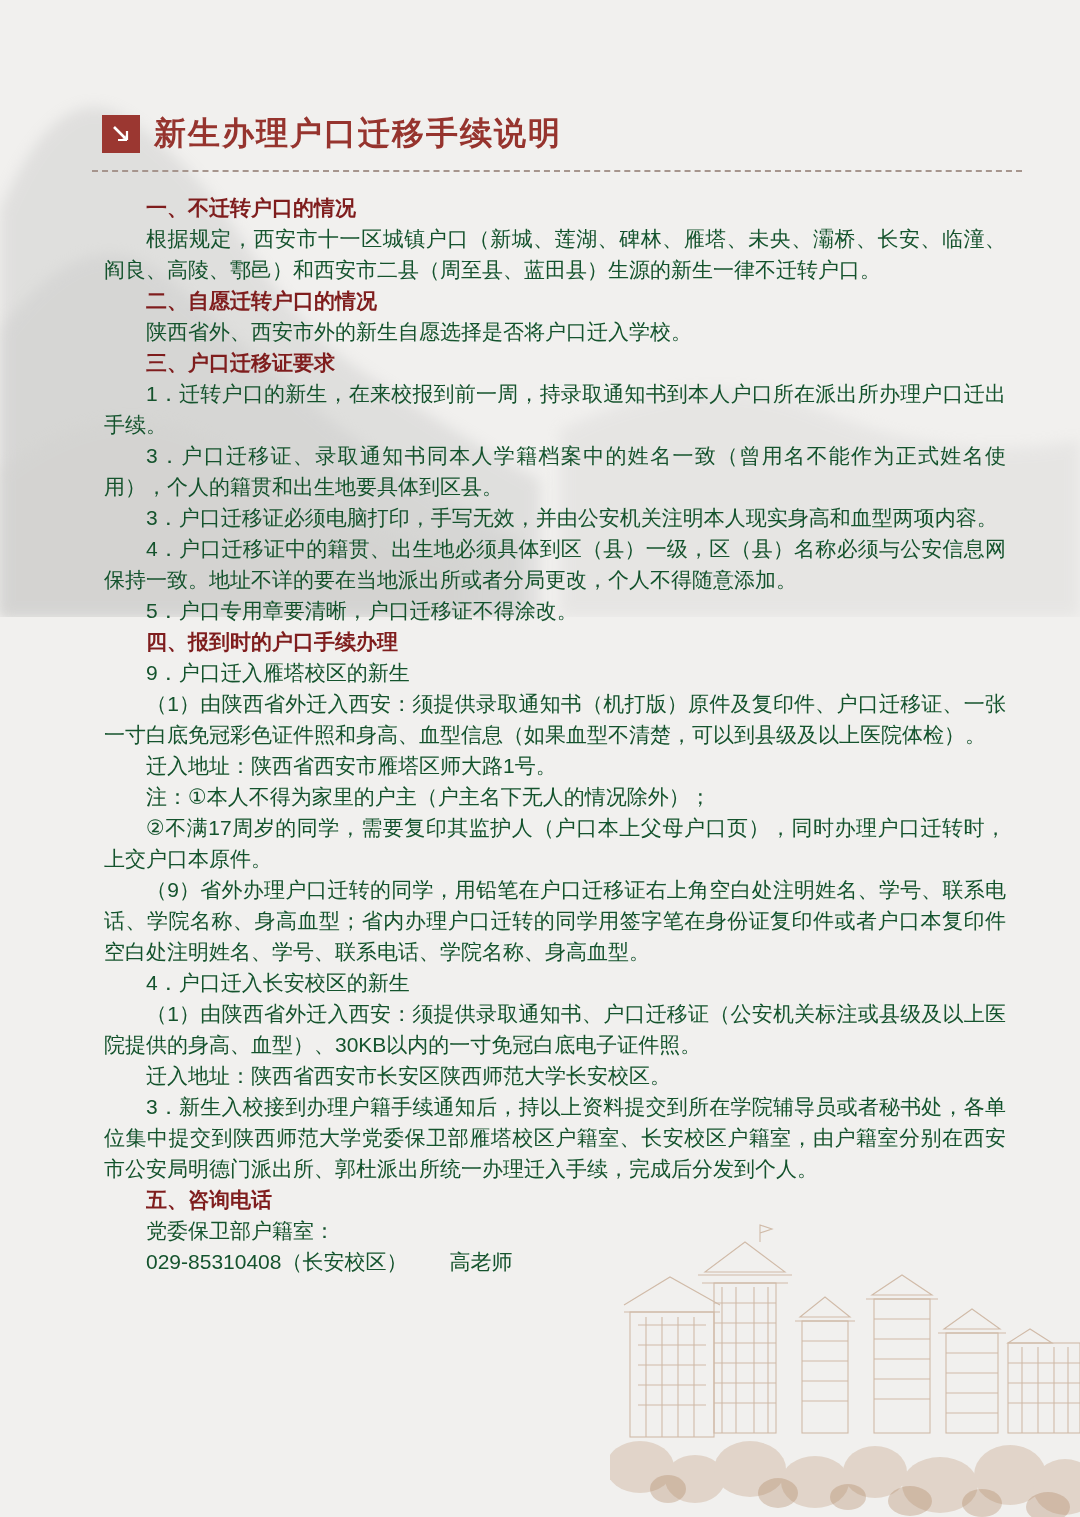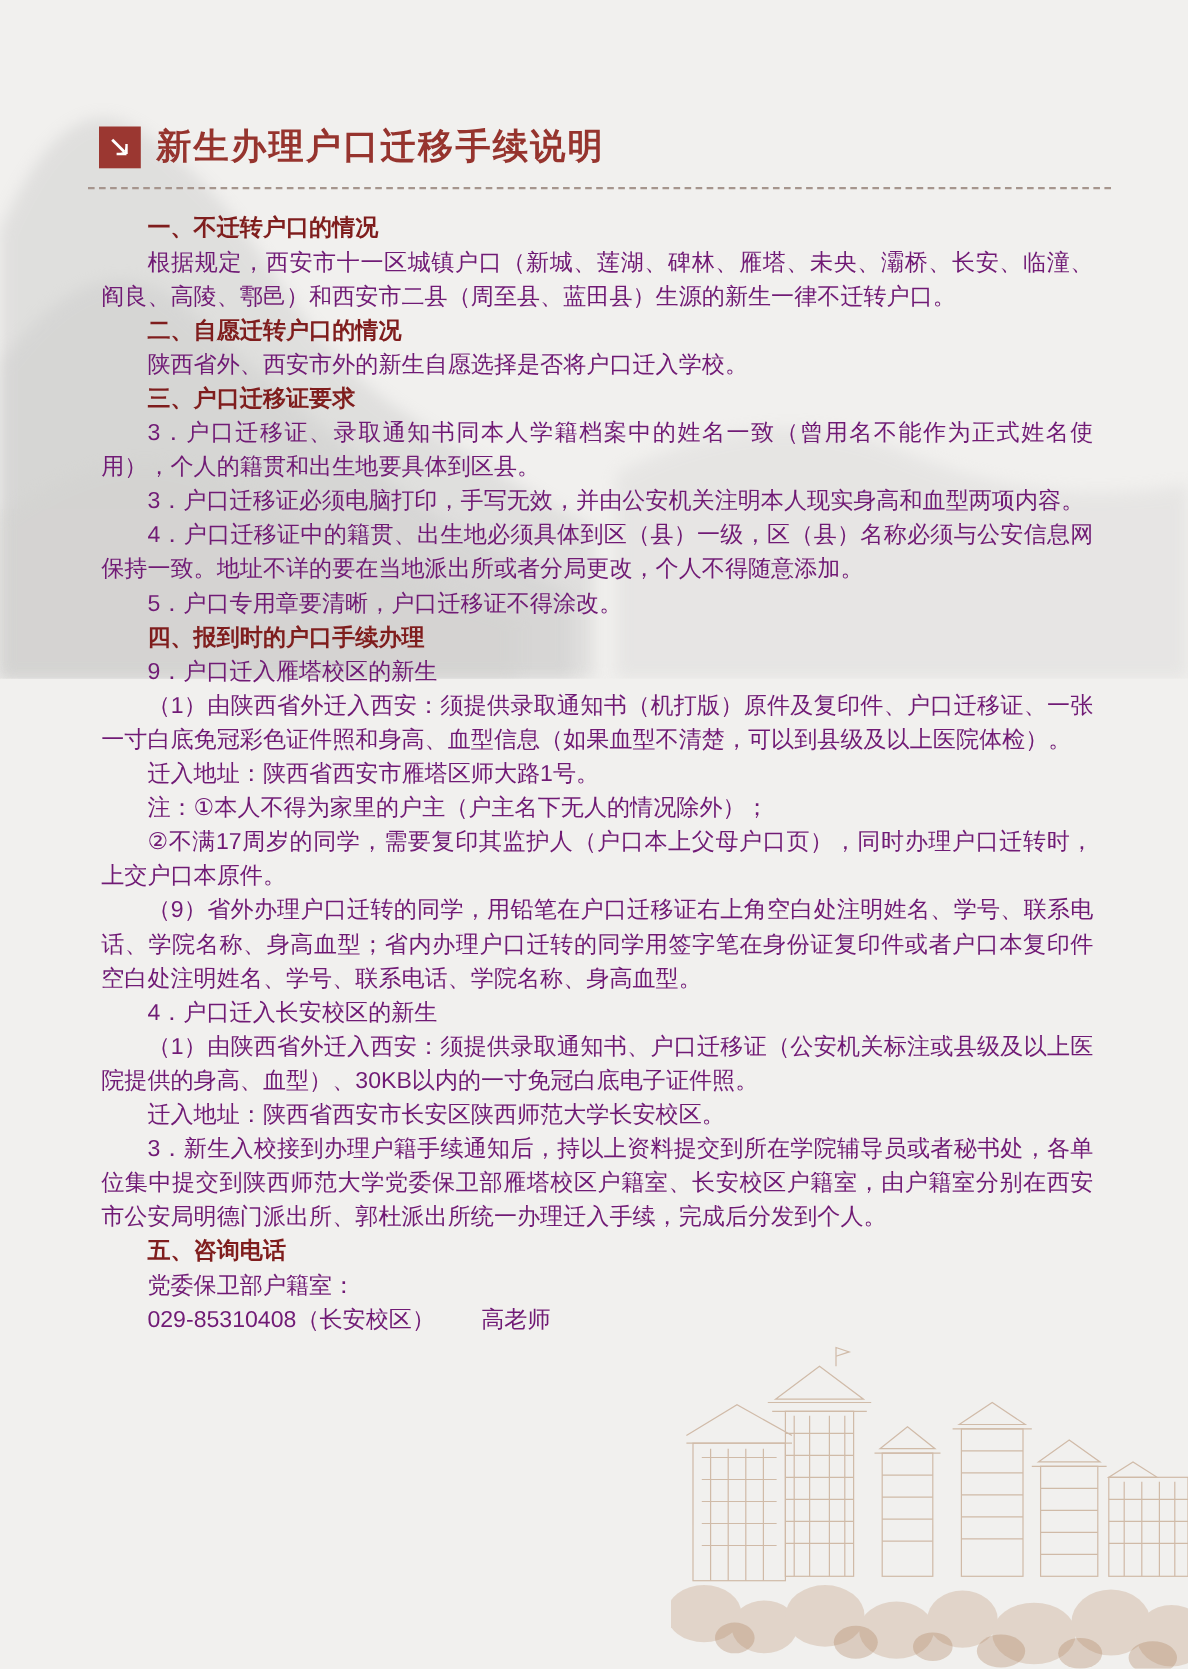--- a/index.html
+++ b/index.html
@@ -9,21 +9,21 @@
     position:relative;
     overflow:hidden;
     font-family:"Liberation Sans","DejaVu Sans",sans-serif;
   }
   
   .bg-layer{position:absolute;pointer-events:none;}
   #mountains{left:0;top:900;width:1080px;height:617px;}
   #building{right:0;bottom:0;width:470px;height:300px;}
   
   .content{
-    position:absolute;left:4px;top:0;width:900px;
+    position:absolute;left:16px;top:0;width:900px;
     box-sizing:border-box;
     padding:112px 90px 0 88px;
   }
   .title-row{
     display:flex;align-items:center;gap:14px;
     margin-left:-2px;
   }
   .title-icon{
     width:38px;height:38px;flex:0 0 38px;
     background:#9b3731;
@@ -44,21 +44,21 @@
   }
   .doc{
     margin-top:20px;
     width:902px;
   }
   .doc .p, .doc .h{
     font-size:21px;
     line-height:31px;
     margin:0;
     text-indent:2em;
-    color:#701a75;
+    color:#14532d;
     text-align:justify;
   }
   .doc .h{
     color:#7f1d1d;
     font-weight:bold;
   }
 </style>
 </head>
 <body>
 
@@ -140,20 +140,21 @@
   </div>
 
   <hr class="divider">
 
   <div class="doc">
     <p class="h">一、不迁转户口的情况</p>
     <p class="p">根据规定，西安市十一区城镇户口（新城、莲湖、碑林、雁塔、未央、灞桥、长安、临潼、阎良、高陵、鄠邑）和西安市二县（周至县、蓝田县）生源的新生一律不迁转户口。</p>
     <p class="h">二、自愿迁转户口的情况</p>
     <p class="p">陕西省外、西安市外的新生自愿选择是否将户口迁入学校。</p>
     <p class="h">三、户口迁移证要求</p>
+    <p class="p">1．迁转户口的新生，在来校报到前一周，持录取通知书到本人户口所在派出所办理户口迁出手续。</p>
     <p class="p">3．户口迁移证、录取通知书同本人学籍档案中的姓名一致（曾用名不能作为正式姓名使用），个人的籍贯和出生地要具体到区县。</p>
     <p class="p">3．户口迁移证必须电脑打印，手写无效，并由公安机关注明本人现实身高和血型两项内容。</p>
     <p class="p">4．户口迁移证中的籍贯、出生地必须具体到区（县）一级，区（县）名称必须与公安信息网保持一致。地址不详的要在当地派出所或者分局更改，个人不得随意添加。</p>
     <p class="p">5．户口专用章要清晰，户口迁移证不得涂改。</p>
     <p class="h">四、报到时的户口手续办理</p>
     <p class="p">9．户口迁入雁塔校区的新生</p>
     <p class="p">（1）由陕西省外迁入西安：须提供录取通知书（机打版）原件及复印件、户口迁移证、一张一寸白底免冠彩色证件照和身高、血型信息（如果血型不清楚，可以到县级及以上医院体检）。</p>
     <p class="p">迁入地址：陕西省西安市雁塔区师大路1号。</p>
     <p class="p">注：①本人不得为家里的户主（户主名下无人的情况除外）；</p>
     <p class="p">②不满17周岁的同学，需要复印其监护人（户口本上父母户口页），同时办理户口迁转时，上交户口本原件。</p>

